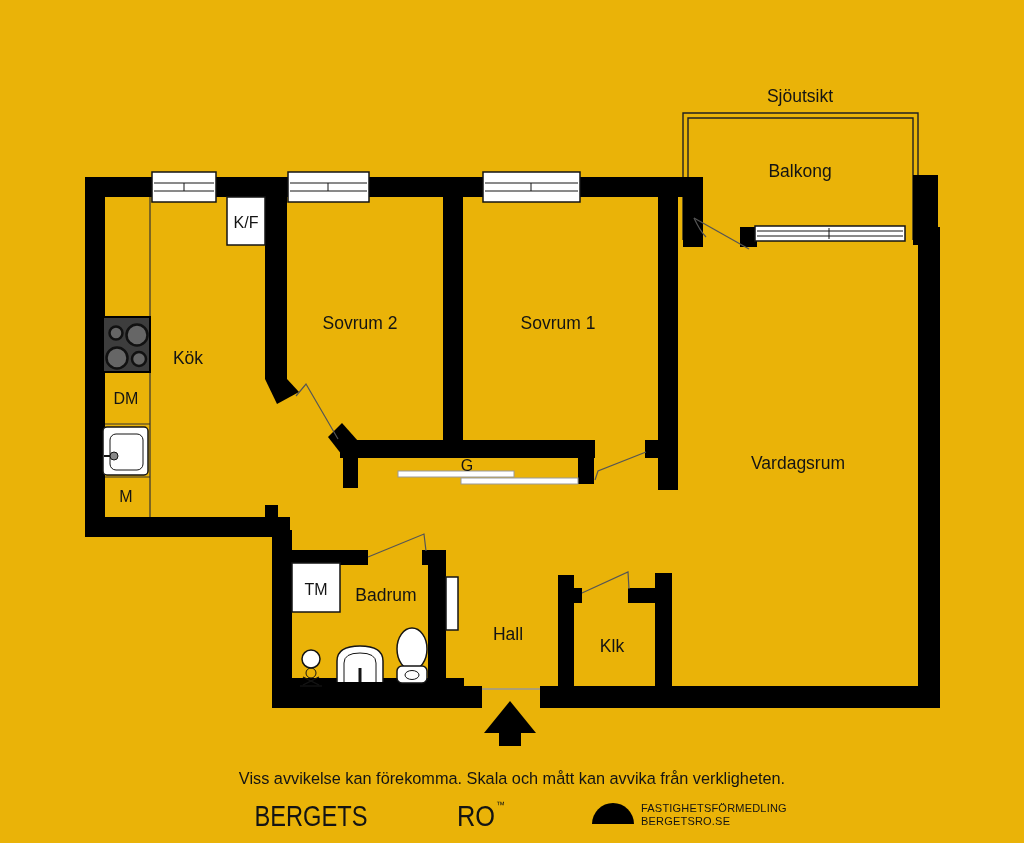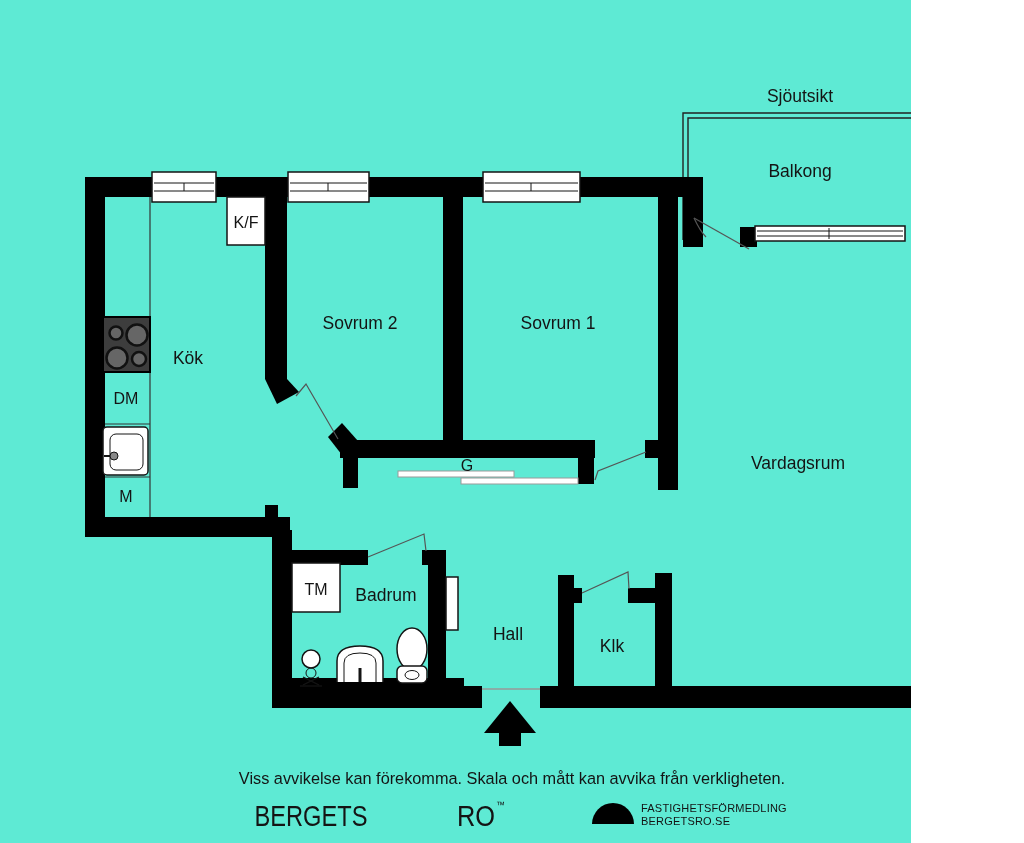--- a/index.html
+++ b/index.html
@@ -1,16 +1,16 @@
 <!DOCTYPE html>
 <html><head>
 <meta charset="utf-8">
 <style>
   html,body{margin:0;padding:0;background:#ffffff;}
-  .canvas{position:relative;width:911px;height:843px;background:#5eead4;overflow:hidden;
+  .canvas{position:relative;width:1024px;height:843px;background:#eab308;overflow:hidden;
           font-family:"Liberation Sans","DejaVu Sans",sans-serif;}
   svg text{fill:#141414;}
   .room-label{font-size:17.5px;text-anchor:middle;}
   .small-label{font-size:16px;text-anchor:middle;}
   .exterior-label{font-size:17.5px;text-anchor:middle;}
   .disclaimer{font-size:16.3px;text-anchor:middle;}
   .brand{font-size:30px;text-anchor:middle;font-weight:400;}
   .brand-tm{font-size:9px;text-anchor:start;}
   .agency{font-size:11px;text-anchor:start;letter-spacing:.2px;}
   .wall-line{stroke:#222;stroke-width:1.4;fill:none;}

